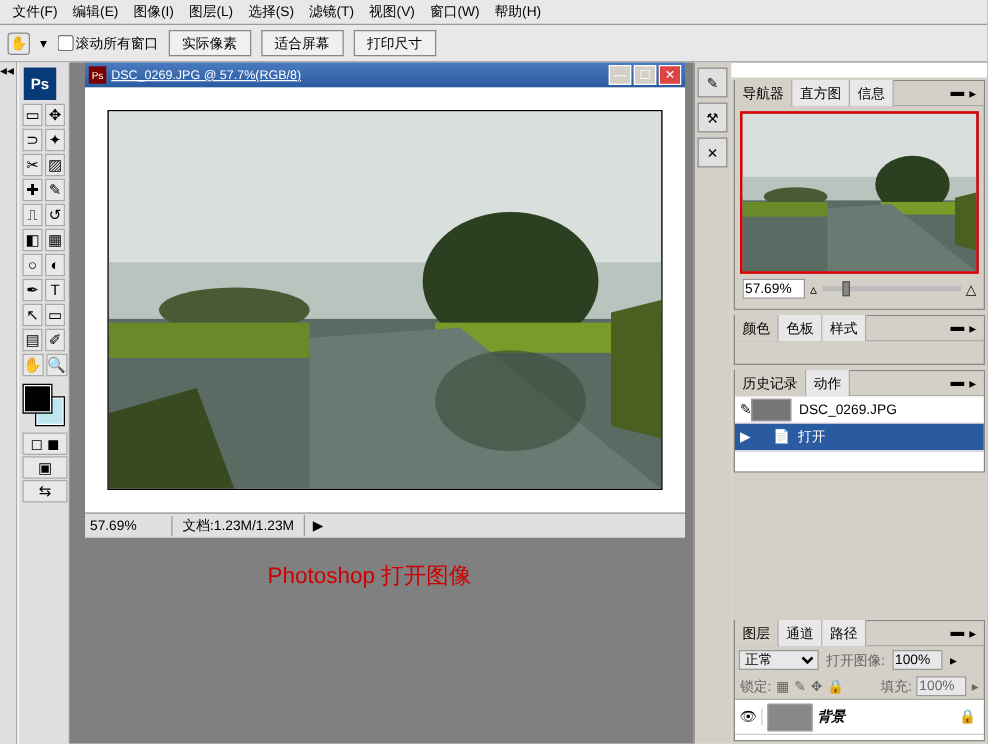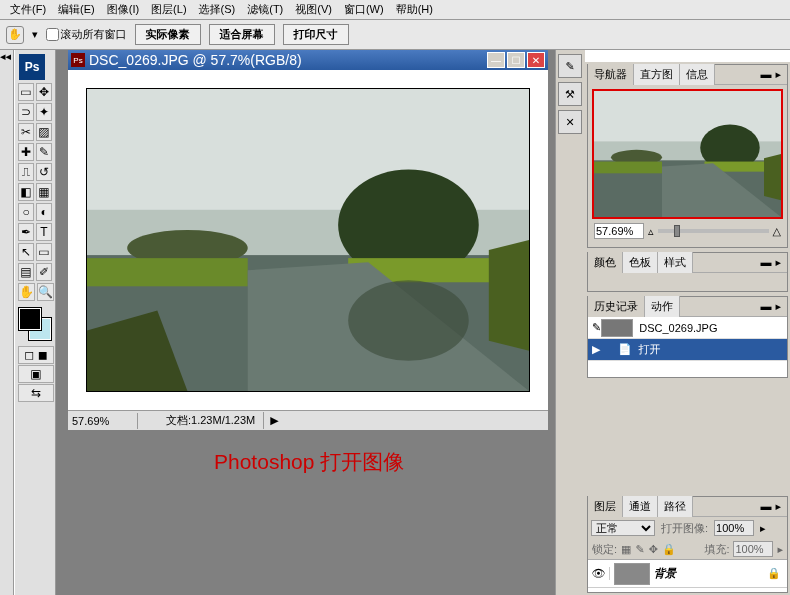--- a/index.html
+++ b/index.html
@@ -2,47 +2,47 @@
 <html><head>
 <meta charset="utf-8">
 <style>
 *{margin:0;padding:0;box-sizing:border-box;font-family:"Microsoft YaHei",Arial,sans-serif;font-size:11px;}
 body{background:#fff;width:790px;height:595px;overflow:hidden;}
 .menubar{background:#e8e8e8;border-bottom:1px solid #999;height:20px;display:flex;padding-left:4px;}
 .menubar span{padding:2px 6px;cursor:default;}
 .optbar{background:#e8e8e8;border-bottom:1px solid #999;height:30px;display:flex;align-items:center;padding-left:6px;gap:8px;}
 .hand-icon{width:18px;height:18px;border:1px solid #888;border-radius:3px;display:flex;align-items:center;justify-content:center;}
 .chk{display:flex;align-items:center;gap:2px;}
-.btn{border:1px solid #888;background:#f0f0f0;padding:2px 10px;cursor:default;font-weight:bold;}
+.btn{border:1px solid #888;background:#f0f0f0;padding:2px 10px;cursor:default;}
 .main{display:flex;height:545px;}
 .ps-strip{width:14px;background:#e0e0e0;border-right:1px solid #999;}
 .ps-logo{width:26px;height:26px;background:#083a7a;color:#fff;display:flex;align-items:center;justify-content:center;font-size:12px;font-weight:bold;margin:2px;}
 .toolbox{width:42px;background:#e0e0e0;border-right:1px solid #999;border-left:1px solid #fff;padding:2px;}
 .toolbox .row{display:flex;}
 .tool{width:18px;height:18px;border:1px solid #aaa;margin:1px;background:#e8e8e8;display:flex;align-items:center;justify-content:center;font-size:12px;}
 .swatches{margin-top:6px;position:relative;height:32px;}
 .sw-fg{position:absolute;width:22px;height:22px;background:#000;border:1px solid #fff;outline:1px solid #000;top:0;left:2px;z-index:2;}
 .sw-bg{position:absolute;width:22px;height:22px;background:#bde6ef;border:1px solid #fff;outline:1px solid #000;top:10px;left:12px;}
 .toolbox .bot{margin-top:6px;}
 .toolbox .bot .tool{width:36px;}
 .workarea{flex:1;background:#808080;position:relative;}
 .docwin{position:absolute;top:0;left:12px;width:480px;background:#d4d0c8;}
 .titlebar{background:linear-gradient(#4a7ac0,#2a5aa0);color:#fff;height:20px;display:flex;align-items:center;padding:0 3px;}
 .titlebar .ico{width:14px;height:14px;background:#7a0000;margin-right:4px;font-size:8px;display:flex;align-items:center;justify-content:center;}
-.titlebar .ttl{flex:1;font-size:14px;color:#fff;}
+.titlebar .ttl{flex:1;font-size:10px;color:#fff;text-decoration:underline;}
 .winbtns{display:flex;gap:2px;}
 .winbtns div{width:18px;height:16px;background:#d4d0c8;border:1px solid #fff;display:flex;align-items:center;justify-content:center;font-size:10px;}
 .winbtns .close{background:#d44;}
 .canvas-area{background:#fff;padding:18px;height:340px;}
 .canvas{width:100%;height:100%;border:1px solid #000;background:#aaa;}
 .statusbar{background:#e0e0e0;height:20px;display:flex;align-items:center;border-top:1px solid #999;}
 .statusbar .zoom{width:70px;border-right:1px solid #999;padding:2px 4px;}
-.statusbar .docinfo{padding:2px 8px;margin-left:20px;}
+.statusbar .docinfo{padding:2px 8px;}
 .statusbar .arrow{border-left:1px solid #999;padding:2px 6px;}
-.caption{position:absolute;top:398px;left:158px;color:#c00;font-size:21px;}
+.caption{position:absolute;top:398px;left:158px;color:#c00;font-size:18px;}
 .midstrip{width:30px;background:#d4d0c8;border-left:1px solid #999;padding:4px 2px;}
 .midstrip .mt{width:24px;height:24px;border:1px solid #888;margin-bottom:4px;background:#e0e0e0;display:flex;align-items:center;justify-content:center;}
 .panels{width:205px;background:#d4d0c8;display:flex;flex-direction:column;margin-top:12px;}
 .panel{border:1px solid #888;margin:2px;}
 .panel-hdr{background:#d4d0c8;display:flex;align-items:center;border-bottom:1px solid #aaa;height:20px;}
 .panel-hdr .tab{padding:3px 6px;background:#e8e8e8;border-right:1px solid #aaa;cursor:default;}
 .panel-hdr .tab.active{background:#d4d0c8;}
 .panel-hdr .coll{margin-left:auto;padding:2px 6px;font-size:9px;display:flex;gap:4px;}
 .nav-panel .body{padding:4px;}
 .nav-thumb{border:2px solid #d00;height:130px;background:#888;}

